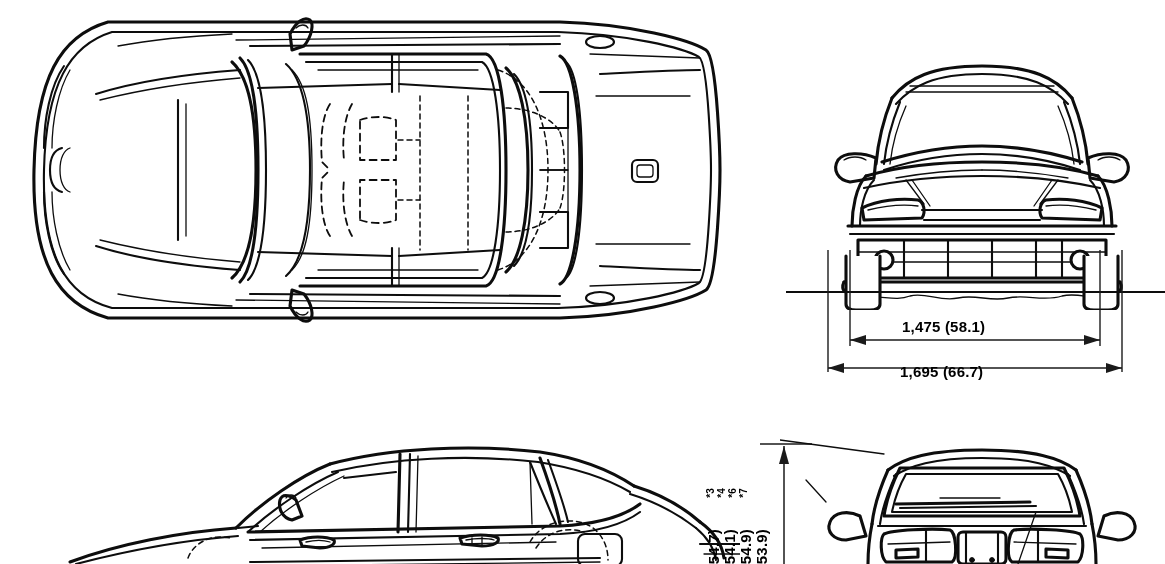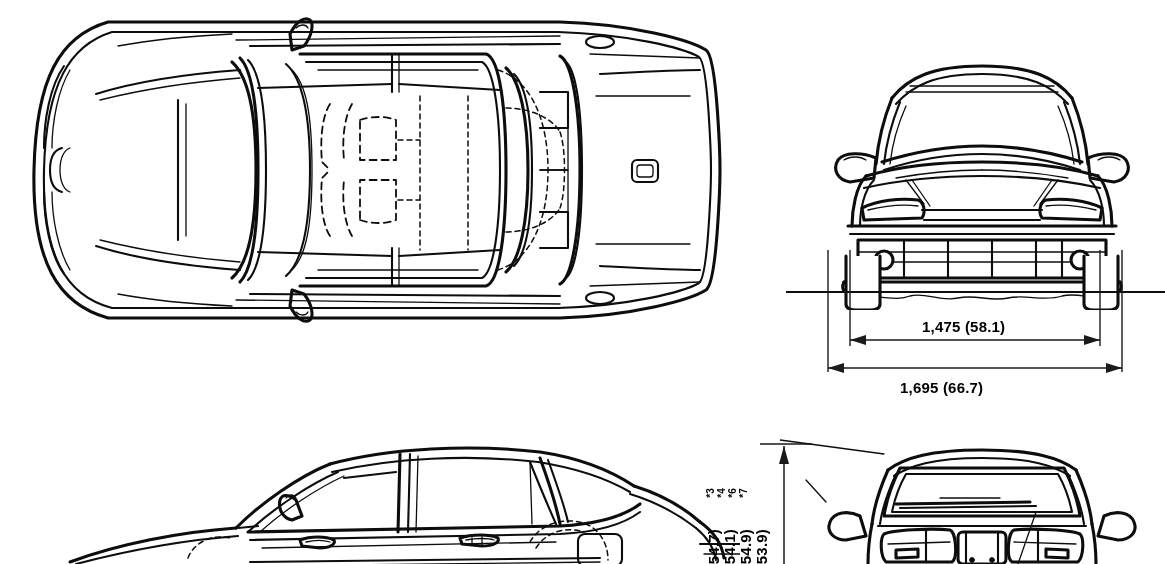--- a/index.html
+++ b/index.html
@@ -271,23 +271,23 @@
       <path class="dim" d="M30,90 L280,90"></path>
       <path fill="#1a1a1a" d="M30,90 L46,85 L46,95 Z"></path>
       <path fill="#1a1a1a" d="M280,90 L264,85 L264,95 Z"></path>
 
       <path class="dim" d="M8,118 L302,118"></path>
       <path fill="#1a1a1a" d="M8,118 L24,113 L24,123 Z"></path>
       <path fill="#1a1a1a" d="M302,118 L286,113 L286,123 Z"></path>
     </g>
   </svg>
 
-  <div class="dim-label" style="left:902px; top:318px;margin-left:20px;">1,475 (58.1)</div>
-
-  <div class="dim-label" style="left:900px; top:363px;margin-top:16px;">1,695 (66.7)</div>
+  <div class="dim-label" style="left:902px; top:318px;">1,475 (58.1)</div>
+
+  <div class="dim-label" style="left:900px; top:363px;">1,695 (66.7)</div>
 
   <svg class="view" style="left:0px; top:432px;" width="740" height="132" viewBox="0 0 740 132">
     <g class="ln">
 
       <path class="thick" d="M330,32 C390,16 470,12 540,20 C580,26 610,38 634,54"></path>
       <path class="med" d="M332,40 C392,26 468,22 538,30 C576,36 606,46 630,60"></path>
 
       <path class="thick" d="M330,32 C300,44 262,70 236,96"></path>
       <path class="med" d="M338,40 C310,52 274,76 248,100"></path>
       <path class="thin" d="M344,44 C318,56 284,78 260,100"></path>

